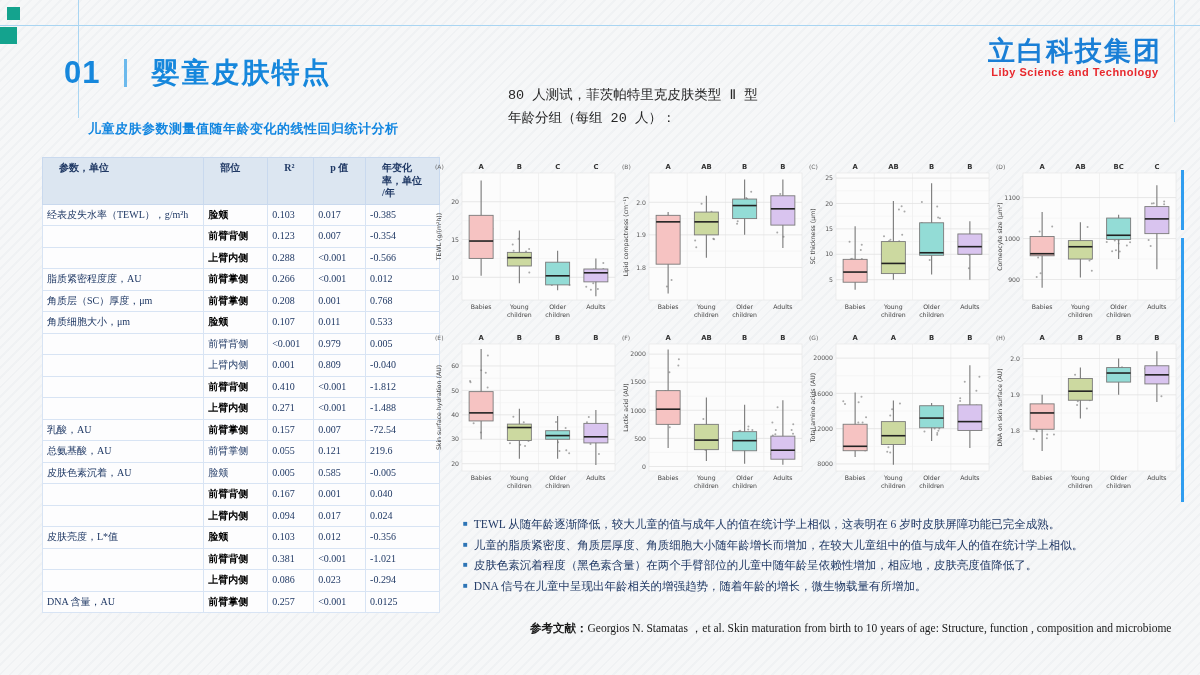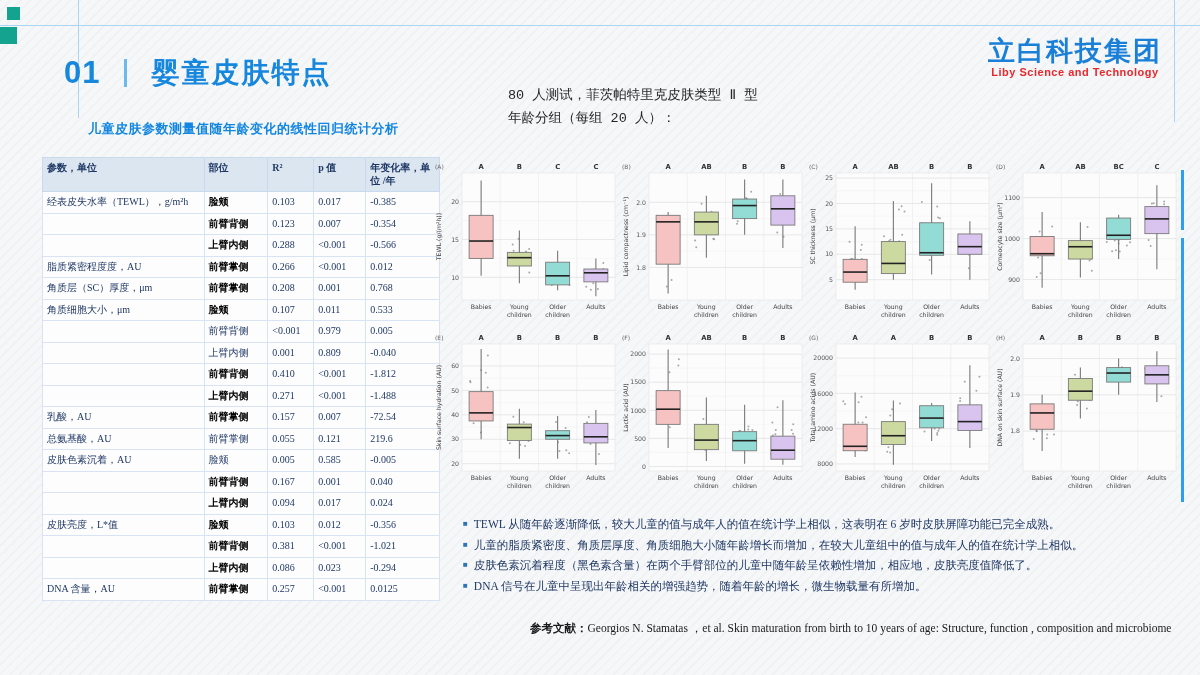--- a/index.html
+++ b/index.html
@@ -29,21 +29,21 @@
   .logo{right:38px;top:36px;text-align:center;}
   .logo .zh{font-size:27px;font-weight:bold;color:#1a7fd6;letter-spacing:2px;line-height:30px;}
   .logo .en{font-size:11px;font-weight:bold;color:#e8282d;letter-spacing:0.5px;}
   
   .intro{left:508px;top:84px;font-family:Liberation Mono, monospace;
          font-size:13.5px;color:#262626;line-height:23px;}
   
   table.skin{position:absolute;left:42px;top:157px;width:398px;border-collapse:collapse;
     font-family:"Liberation Serif","DejaVu Serif",serif;color:#1f3864;}
   table.skin th{background:#dce6f1;font-weight:bold;font-size:10px;text-align:left;
-    padding:4px 4px;border:1px solid #c9d9ee;vertical-align:top;line-height:1.25;}
+    padding:4px 16px;border:1px solid #c9d9ee;vertical-align:top;line-height:1.25;}
   table.skin td{font-size:10px;padding:4px 4px;border:1px solid #d8e4f4;background:#fdfdfe;
     vertical-align:top;line-height:1.25;}
   table.skin td.b{font-weight:bold;color:#000;}
   
   #charts-grid{left:433px;top:160px;width:748px;height:342px;display:grid;
     grid-template-columns:repeat(4,187px);grid-template-rows:repeat(2,171px);}
   #charts-grid svg{display:block;}
   svg text{font-family:"DejaVu Sans","Liberation Sans",sans-serif;}
   
   #bullets{left:463px;top:514px;width:718px;font-family:"Liberation Serif","DejaVu Serif",serif;}

